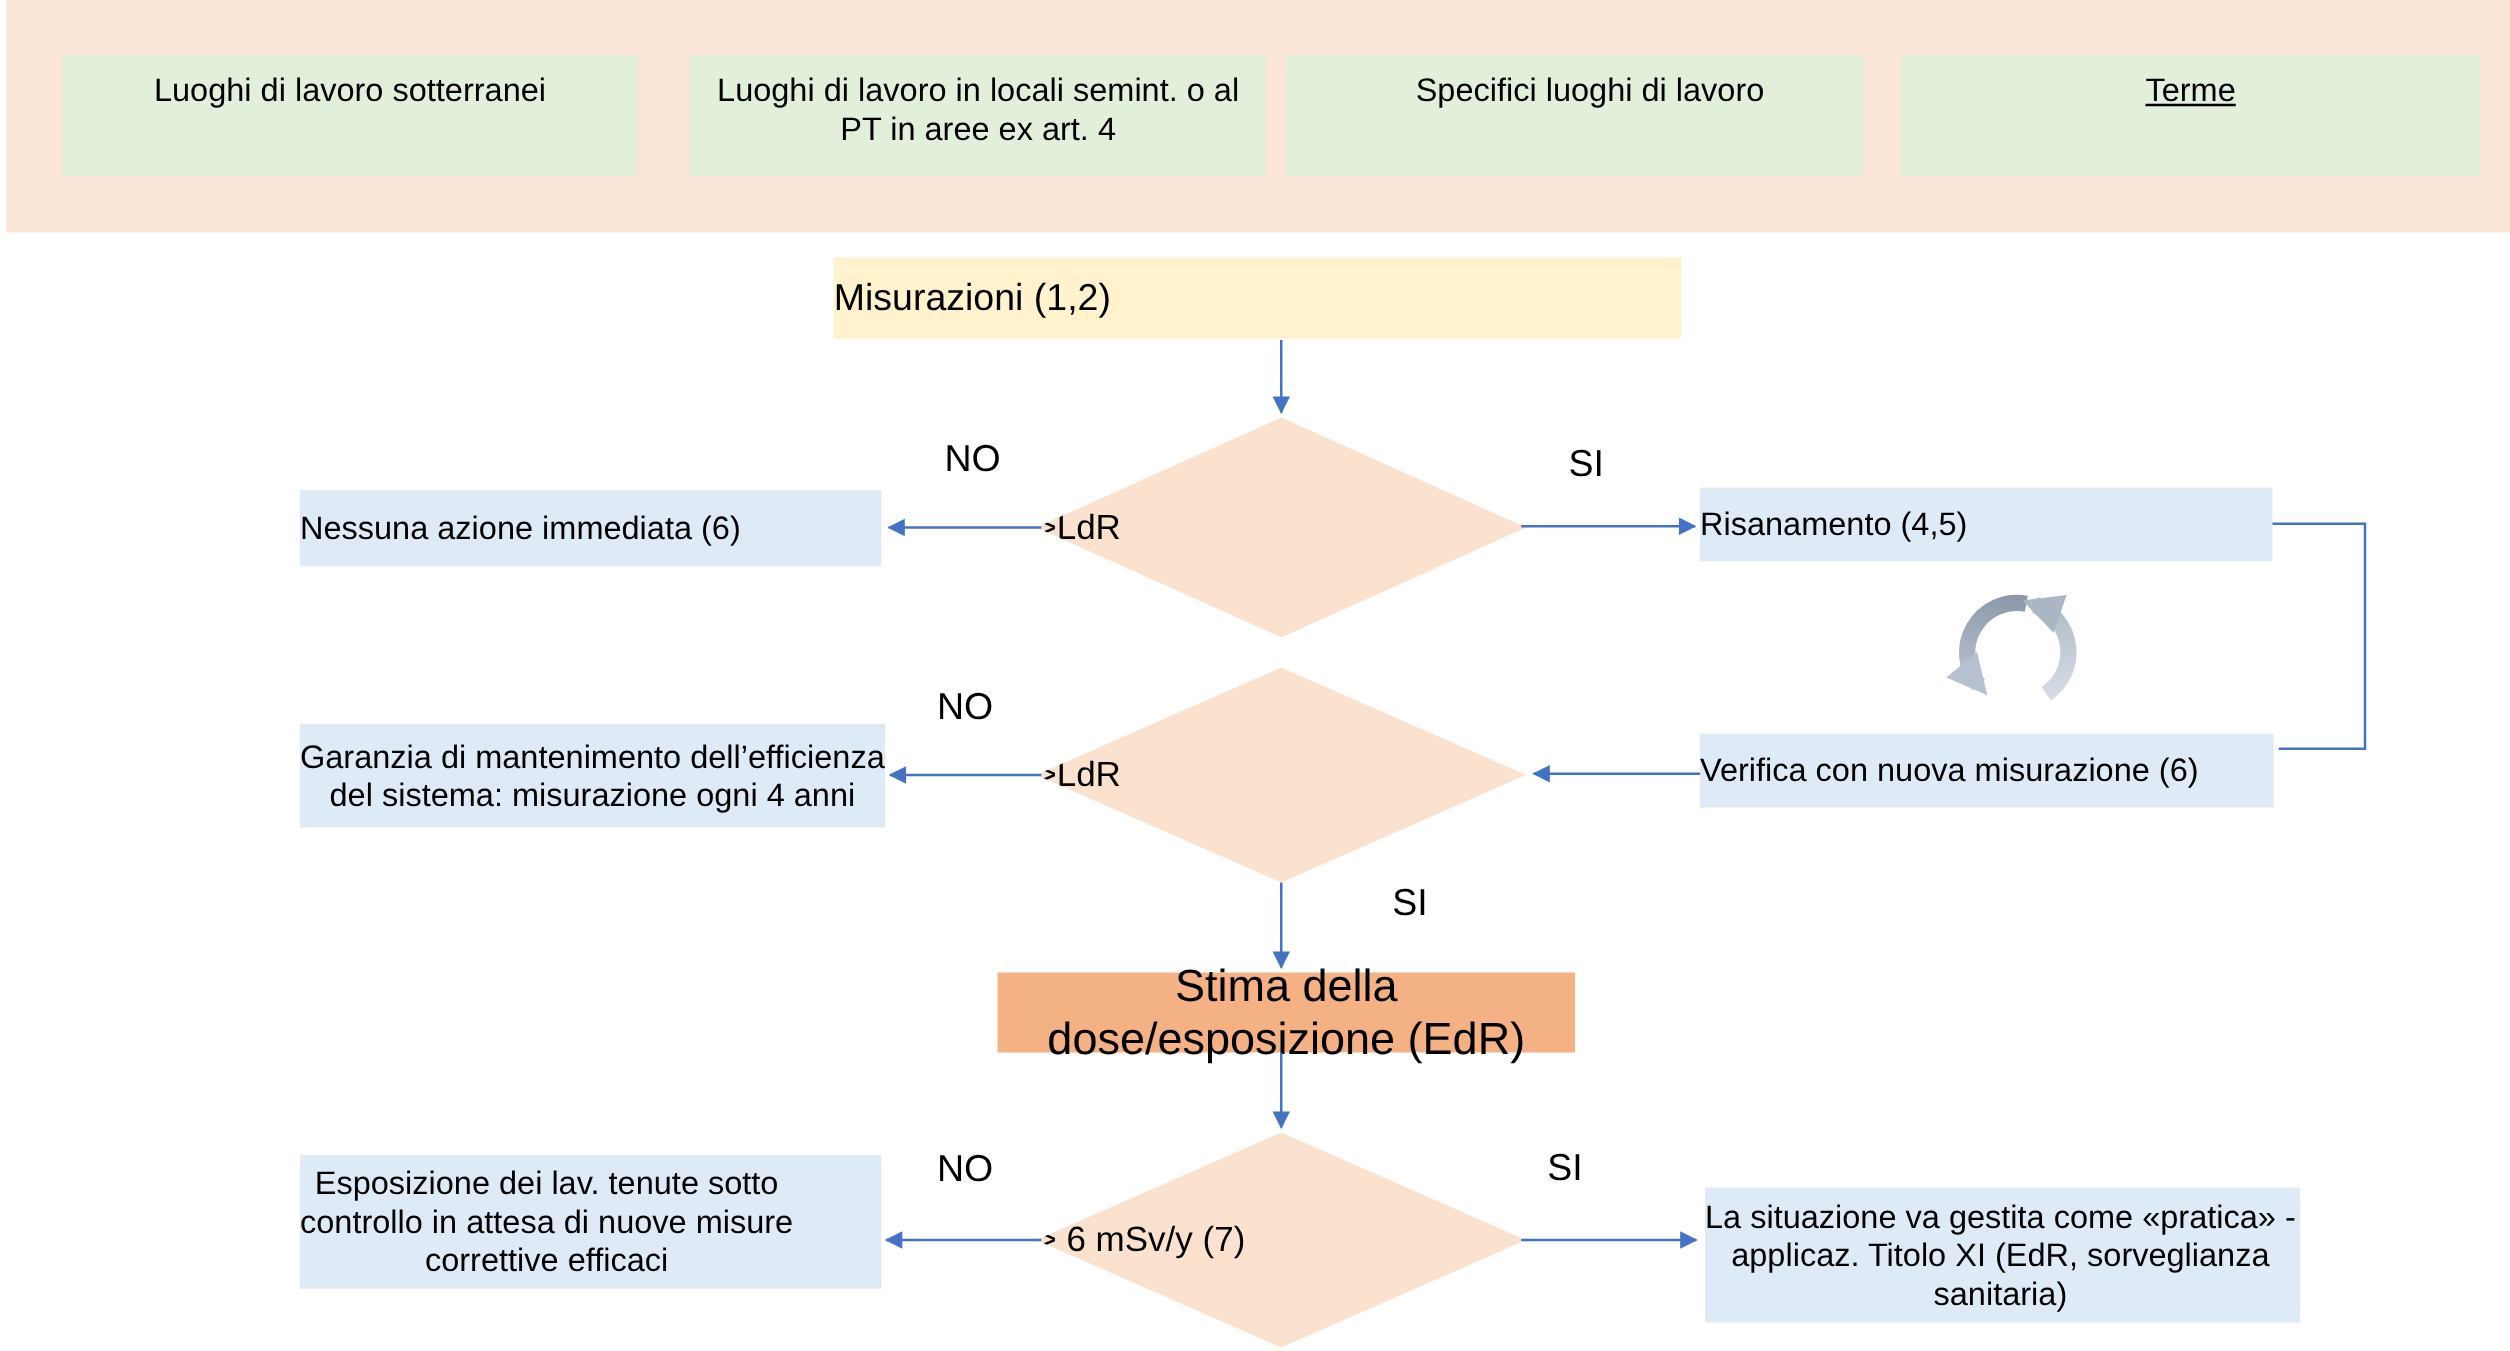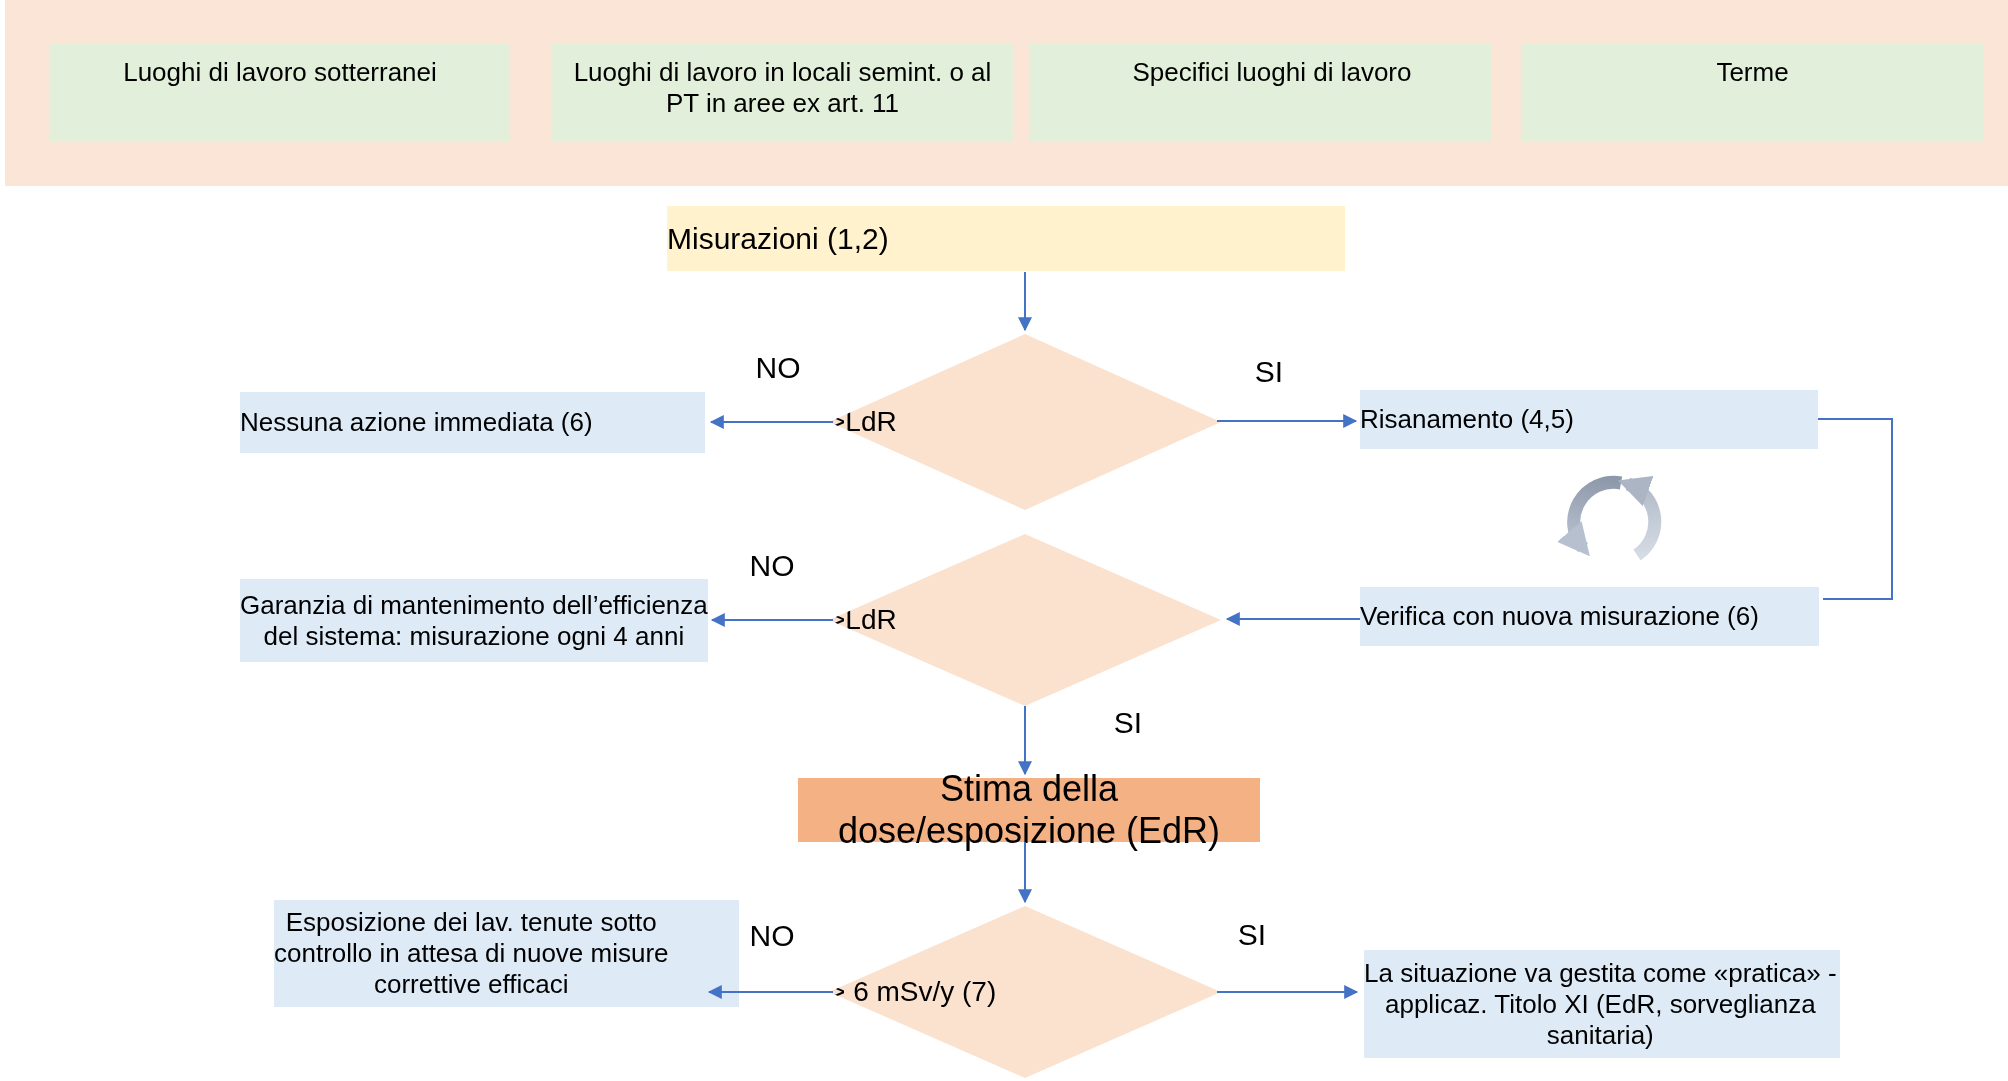--- a/index.html
+++ b/index.html
@@ -37,26 +37,26 @@
 
 <div class="stage">
 
   <div class="abs banner" style="left:5px;top:0;width:2003px;height:186px;"></div>
 
   <div class="abs catbox" style="left:50px;top:44px;width:460px;height:97px;">
     <span>Luoghi di lavoro sotterranei</span>
   </div>
   <div class="abs catbox" style="left:552px;top:44px;width:461px;height:97px;">
     <span>Luoghi di lavoro in locali semint. o al
-PT in aree ex art. 11</span>
+PT in aree ex art. 4</span>
   </div>
   <div class="abs catbox" style="left:1029px;top:44px;width:462px;height:97px;padding-left:24px;">
     <span>Specifici luoghi di lavoro</span>
   </div>
-  <div class="abs catbox" style="left:1521px;top:44px;width:463px;height:97px;">
+  <div class="abs catbox" style="left:1521px;top:44px;width:463px;height:97px;text-decoration:underline;">
     <span>Terme</span>
   </div>
 
   <div class="abs node startbox" style="left:667px;top:206px;width:678px;height:65px;">
     <span>Misurazioni (1,2)</span>
   </div>
 
   <div class="abs node diamond" style="left:829px;top:334px;width:392px;height:176px;">
     <span>&gt;LdR</span>
   </div>
@@ -81,21 +81,21 @@
   </div>
 
   <div class="abs node orangebox" style="left:798px;top:778px;width:462px;height:64px;">
     <span>Stima della dose/esposizione (EdR)</span>
   </div>
 
   <div class="abs node diamond" style="left:829px;top:906px;width:392px;height:172px;">
     <span>&gt; 6 mSv/y (7)</span>
   </div>
 
-  <div class="abs node bluebox" style="left:240px;top:900px;width:465px;height:107px;margin-left:34px;">
+  <div class="abs node bluebox" style="left:240px;top:924px;width:465px;height:107px;">
     <span>Esposizione dei lav. tenute sotto
 controllo in attesa di nuove misure
 correttive efficaci</span>
   </div>
   <div class="abs node bluebox" style="left:1364px;top:950px;width:476px;height:108px;">
     <span>La situazione va gestita come «pratica» -
 applicaz. Titolo XI (EdR, sorveglianza
 sanitaria)</span>
   </div>
 

